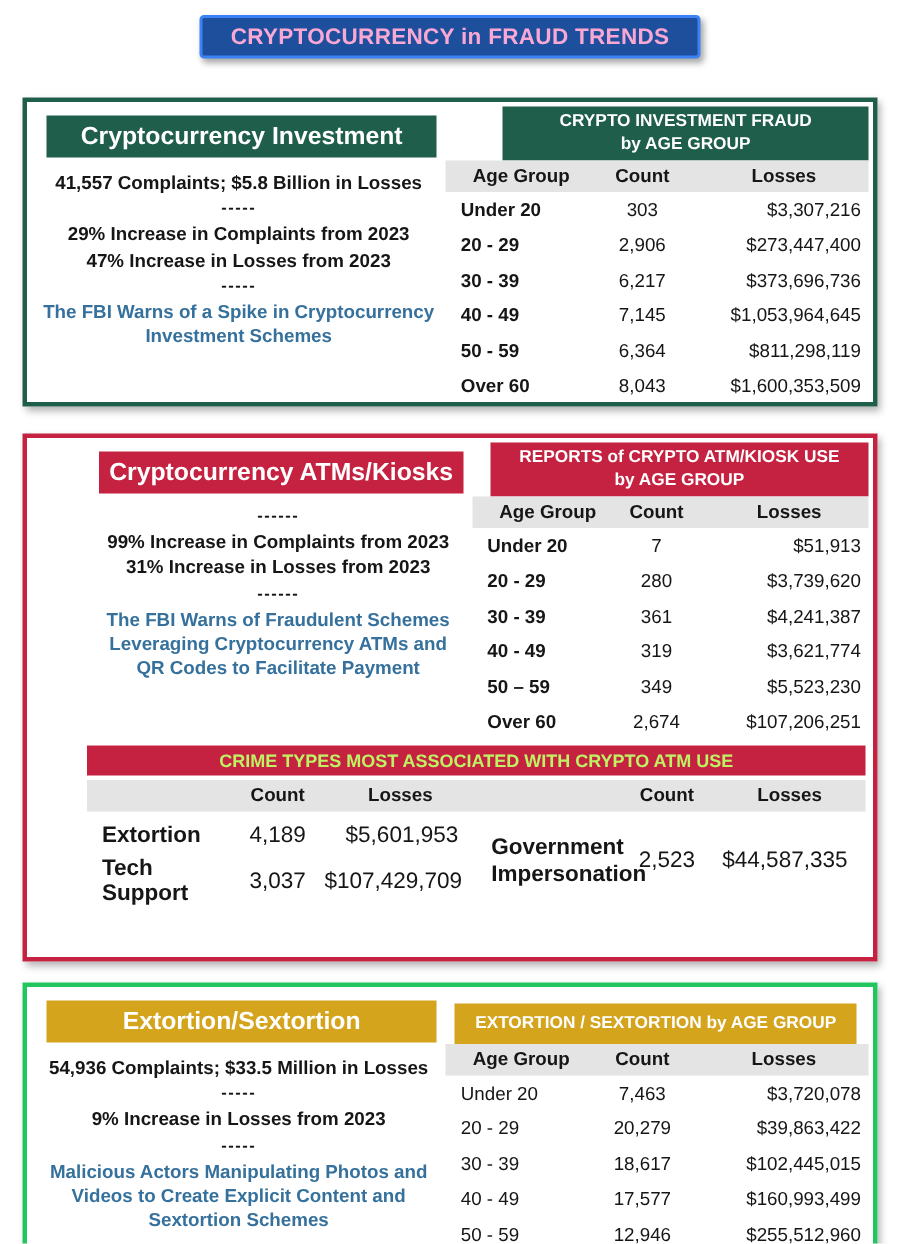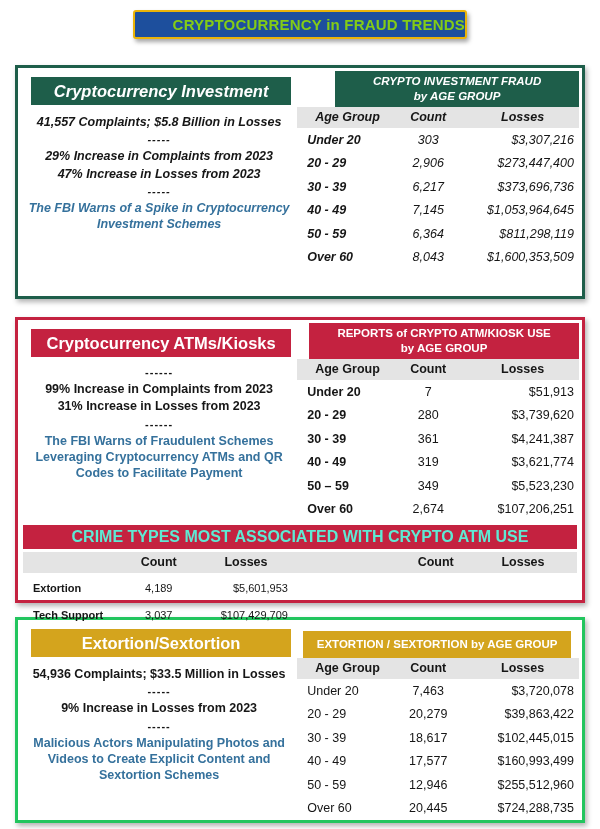--- a/index.html
+++ b/index.html
@@ -2,31 +2,31 @@
 <html><head>
 <meta charset="utf-8">
 <style>
   html,body{margin:0;padding:0;}
   body{
     width:600px;height:829px;background:#ffffff;overflow:hidden;
     font-family:"Liberation Sans", sans-serif;color:#161616;position:relative;
   }
   
   .banner{
-    width:330px;margin:10px auto 0;background:#1d4f9d;border:2px solid #eab308;
-    border-radius:3px;color:#84cc16;font-weight:bold;font-size:15px;text-align:right;
+    width:330px;margin:10px auto 0;background:#1d4f9d;border:2px solid #3b82f6;
+    border-radius:3px;color:#f9a8d4;font-weight:bold;font-size:15px;text-align:center;
     padding:4px 0;box-shadow:2px 3px 4px rgba(0,0,0,.35);letter-spacing:.2px;
   }
   
   .section{
     margin-left:15px;margin-right:15px;background:#fff;box-sizing:border-box;
     box-shadow:2px 3px 5px rgba(0,0,0,.30);
   }
-  .section.green{border:3px solid #1e5e4a;margin-top:26px;height:234px;font-style:italic;}
-  .section.red{border:3px solid #c42240;margin-top:18px;height:286px;}
+  .section.green{border:3px solid #1e5e4a;margin-top:26px;height:206px;}
+  .section.red{border:3px solid #c42240;margin-top:18px;height:352px;padding-left:35px;}
   .section.gold{border:3px solid #22c55e;margin-top:14px;height:206px;}
 
   .cols{display:flex;padding:3px 3px 0 3px;}
   .left-col{width:49.5%;box-sizing:border-box;}
   .right-col{width:50.5%;box-sizing:border-box;}
 
   .lh-bar{
     margin:6px 6px 9px 10px;height:28px;line-height:28px;text-align:center;
     color:#fff;font-weight:bold;font-size:16.5px;
   }
@@ -56,26 +56,26 @@
   }
   .trow{display:flex;font-size:12.5px;height:23.5px;align-items:center;}
   .c-age{width:33%;padding-left:10px;box-sizing:border-box;text-align:left;}
   .thead .c-age{padding-left:18px;}
   .c-count{width:27%;text-align:center;}
   .c-loss{width:40%;text-align:right;padding-right:5px;box-sizing:border-box;}
   .thead .c-loss{text-align:center;padding-right:0;}
   .bold-age .c-age{font-weight:bold;}
   
   .crime-banner{
-    background:#c42240;color:#5eead4;font-weight:bold;font-size:16px;text-align:center;
+    background:#c42240;color:#bef264;font-weight:bold;font-size:12px;text-align:center;
     margin:4px 5px 0 5px;padding:3px 0;
   }
   .crime-head{display:flex;background:#e4e4e4;margin:3px 5px 0 5px;height:21px;align-items:center;
     font-weight:bold;font-size:12.5px;}
-  .crime-body{display:flex;margin:2px 5px 0 5px;font-size:11px;flex-direction:column;}
+  .crime-body{display:flex;margin:2px 5px 0 5px;font-size:15px;}
   .ch-half,.cb-half{width:50%;display:flex;flex-wrap:wrap;}
   .cc-label{width:37%;padding-left:10px;box-sizing:border-box;}
   .cc-count{width:24%;text-align:center;}
   .cc-loss{width:39%;text-align:right;padding-right:12px;box-sizing:border-box;}
   .crime-head .cc-count,.crime-head .cc-loss{text-align:center;padding-right:0;}
   .crime-row{display:flex;width:100%;min-height:27px;align-items:center;}
   .crime-row .cc-label{font-weight:bold;line-height:1.15;}
 </style>
 </head>
 <body>

